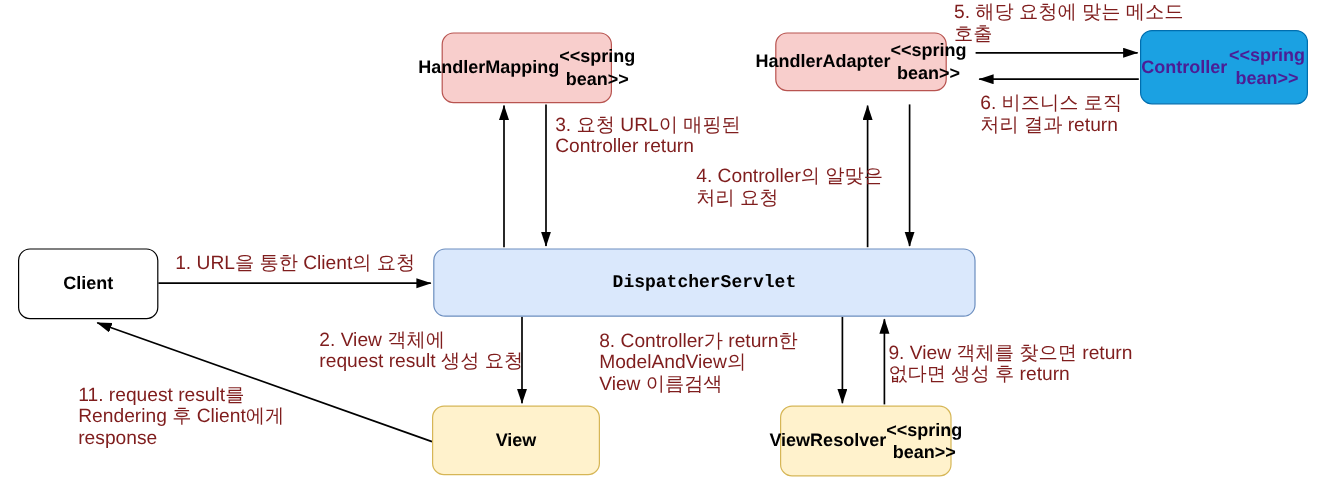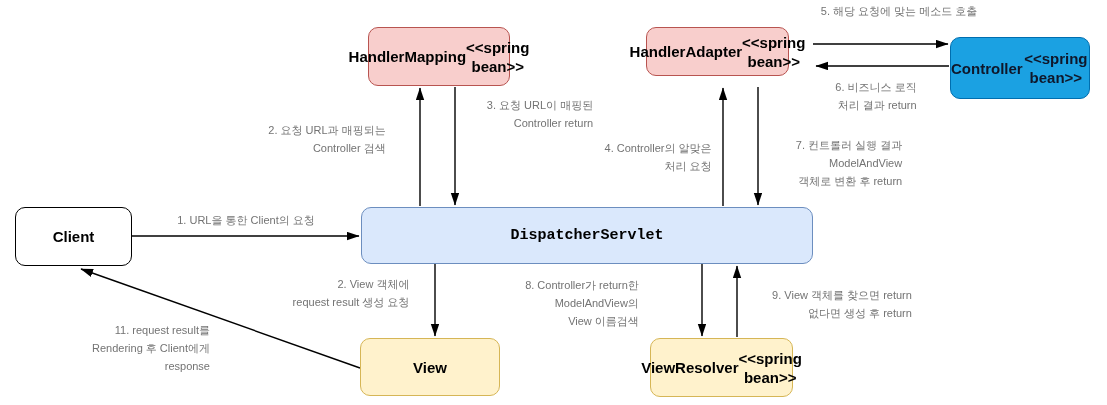--- a/index.html
+++ b/index.html
@@ -13,29 +13,29 @@
   }
   .arrows{position:absolute;left:0;top:0;z-index:1;}
   .node{
     position:absolute;z-index:2;
     display:flex;flex-direction:row;align-items:center;justify-content:center;
     border-radius:10px;border:1px solid #000;
     font-weight:bold;font-size:15px;line-height:19px;text-align:center;
     box-sizing:border-box;
   }
   .node.pink{background:#F8CECC;border-color:#B85450;}
-  .node.azure{background:#1BA1E2;border-color:#006EAF;color:#0f172a;margin-top:12px;}
+  .node.azure{background:#1BA1E2;border-color:#006EAF;color:#4c1d95;}
   .node.lightblue{background:#DAE8FC;border-color:#6C8EBF;font-family:Liberation Mono, monospace;}
   .node.yellow{background:#FFF2CC;border-color:#D6B656;}
   .node.white{background:#FFFFFF;border-color:#000000;text-align:center;}
   .edge-label{
     position:absolute;z-index:3;
     transform:translateX(-50%);
-    font-size:11px;line-height:18px;text-align:right;
-    white-space:pre-line;color:#737373;
+    font-size:16px;line-height:18px;text-align:left;
+    white-space:pre-line;color:#7f1d1d;
   }
 </style>
 </head>
 <body>
 
 <div id="canvas">
 
   <svg class="arrows" width="1107" height="405" viewBox="0 0 1107 405">
     <defs>
       <marker id="arr" markerWidth="12" markerHeight="9" refX="8.6" refY="3" orient="auto">
@@ -81,32 +81,27 @@
   <div class="node yellow" style="left:360px;top:338px;width:140px;height:58px">
     <span>View</span>
   </div>
 
   <div class="node yellow" style="left:650px;top:338px;width:143px;height:59px">
     <span>ViewResolver</span>
     <span>&lt;&lt;spring bean&gt;&gt;</span>
   </div>
 
   <div class="edge-label" style="left:246px;top:211px">1. URL을 통한 Client의 요청</div>
-  <div class="edge-label" style="left:327px;top:121px">2. 요청 URL과 매핑되는
-Controller 검색</div>
   <div class="edge-label" style="left:540px;top:96px">3. 요청 URL이 매핑된
 Controller return</div>
   <div class="edge-label" style="left:658px;top:139px">4. Controller의 알맞은
 처리 요청</div>
   <div class="edge-label" style="left:899px;top:2px">5. 해당 요청에 맞는 메소드 호출</div>
   <div class="edge-label" style="left:876px;top:78px">6. 비즈니스 로직
 처리 결과 return</div>
-  <div class="edge-label" style="left:849px;top:136px">7. 컨트롤러 실행 결과
-ModelAndView
-객체로 변환 후 return</div>
   <div class="edge-label" style="left:582px;top:276px">8. Controller가 return한
 ModelAndView의
 View 이름검색</div>
   <div class="edge-label" style="left:842px;top:286px">9. View 객체를 찾으면 return
 없다면 생성 후 return</div>
   <div class="edge-label" style="left:351px;top:275px">2. View 객체에
 request result 생성 요청</div>
   <div class="edge-label" style="left:151px;top:321px">11. request result를
 Rendering 후 Client에게
 response</div>

